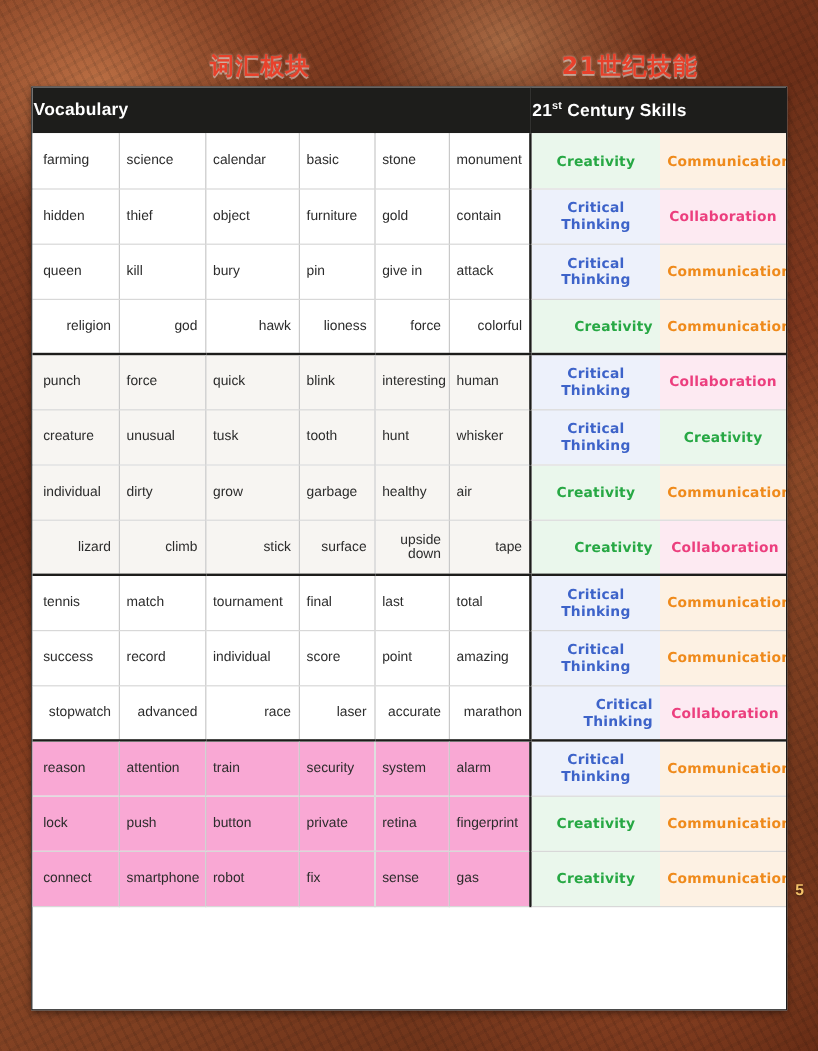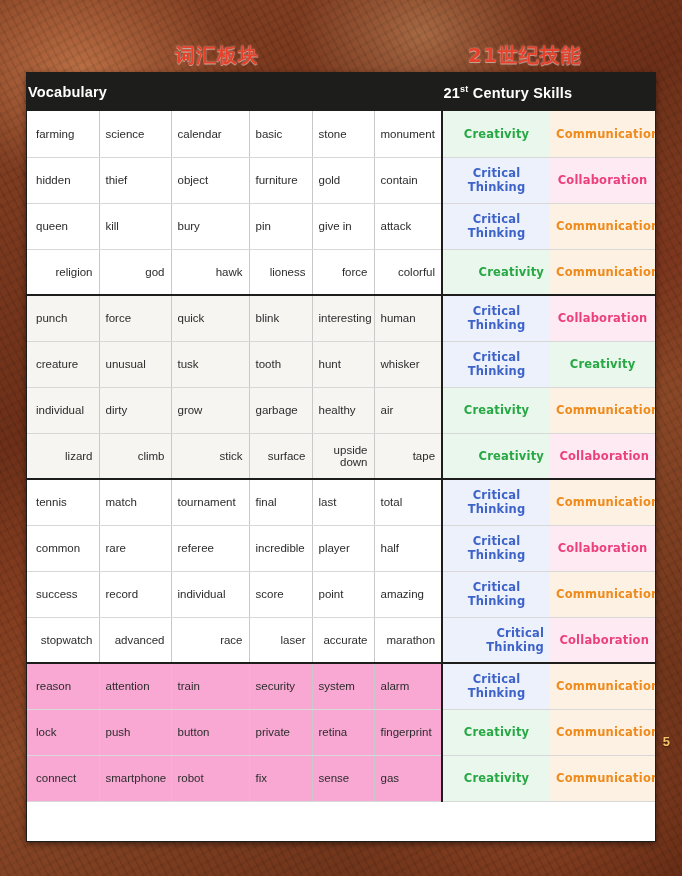--- a/index.html
+++ b/index.html
@@ -253,30 +253,20 @@
             <td class="vocab">tennis</td>
             <td class="vocab">match</td>
             <td class="vocab">tournament</td>
             <td class="vocab">final</td>
             <td class="vocab">last</td>
             <td class="vocab">total</td>
             <td class="skill sk-critical skill-cell-bg-critical skill-left-border">Critical Thinking</td>
             <td class="skill sk-communication skill-cell-bg-communication">Communication</td>
           </tr>
           <tr class="g3">
-            <td class="vocab">common</td>
-            <td class="vocab">rare</td>
-            <td class="vocab">referee</td>
-            <td class="vocab">incredible</td>
-            <td class="vocab">player</td>
-            <td class="vocab">half</td>
-            <td class="skill sk-critical skill-cell-bg-critical skill-left-border">Critical Thinking</td>
-            <td class="skill sk-collaboration skill-cell-bg-collaboration">Collaboration</td>
-          </tr>
-          <tr class="g3">
             <td class="vocab">success</td>
             <td class="vocab">record</td>
             <td class="vocab">individual</td>
             <td class="vocab">score</td>
             <td class="vocab">point</td>
             <td class="vocab">amazing</td>
             <td class="skill sk-critical skill-cell-bg-critical skill-left-border">Critical Thinking</td>
             <td class="skill sk-communication skill-cell-bg-communication">Communication</td>
           </tr>
           <tr class="g3 group-end">

